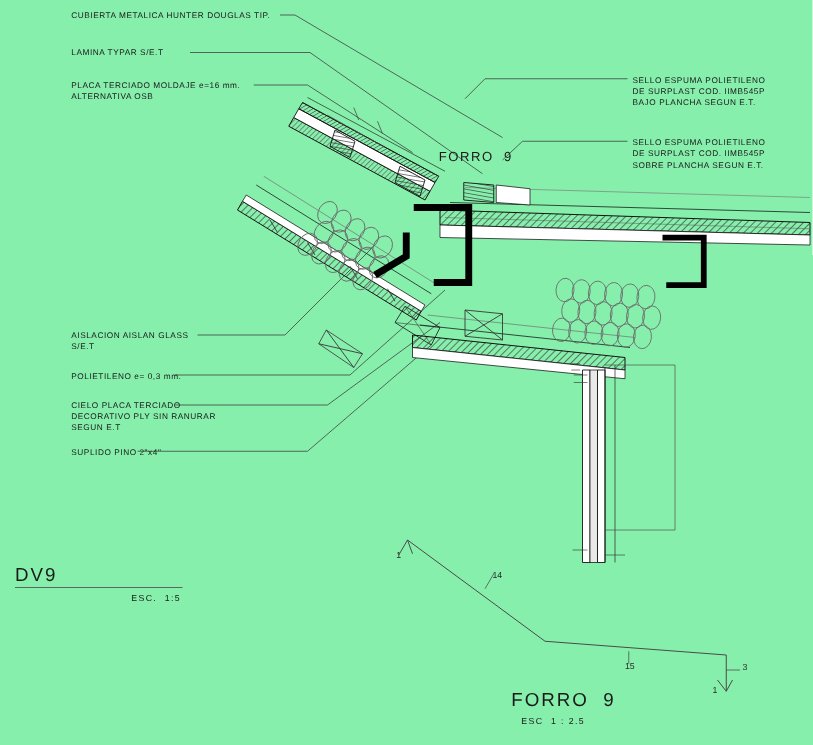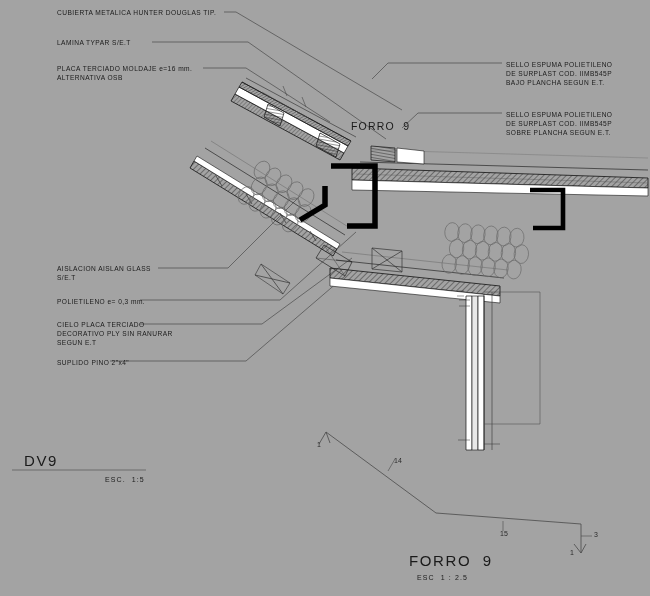--- a/index.html
+++ b/index.html
@@ -4,21 +4,21 @@
 <style>
   html, body {
     margin: 0;
     padding: 0;
     background: #ffffff;
   }
   #sheet {
     position: relative;
     width: 650px;
     height: 596px;
-    background: #a3a3a3;
+    background: #86efac;
     font-family: "Liberation Sans", sans-serif;
     overflow: hidden;
   }
   #cad {
     position: absolute;
     left: 0;
     top: 0;
     width: 650px;
     height: 596px;
   }
@@ -248,21 +248,21 @@
 
   <div class="note" style="left:506px; top:60px;">SELLO ESPUMA POLIETILENO
 DE SURPLAST COD. IIMB545P
 BAJO PLANCHA SEGUN E.T.</div>
   <div class="note" style="left:506px; top:110px;">SELLO ESPUMA POLIETILENO
 DE SURPLAST COD. IIMB545P
 SOBRE PLANCHA SEGUN E.T.</div>
 
   <div class="tag" style="left:351px; top:120px;">FORRO  9</div>
 
-  <div class="title-main" style="left:12px; top:452px;margin-left:12px;">DV9</div>
+  <div class="title-main" style="left:12px; top:452px;">DV9</div>
   <div class="title-sub" style="left:105px; top:476px;">ESC.  1:5</div>
 
   <div class="title-main" style="left:409px; top:552px;">FORRO  9</div>
   <div class="title-sub" style="left:417px; top:574px;">ESC  1 : 2.5</div>
 
   <div class="dim" style="left:317px; top:441px;">1</div>
   <div class="dim" style="left:394px; top:457px;">14</div>
   <div class="dim" style="left:500px; top:530px;">15</div>
   <div class="dim" style="left:594px; top:531px;">3</div>
   <div class="dim" style="left:570px; top:549px;">1</div>

